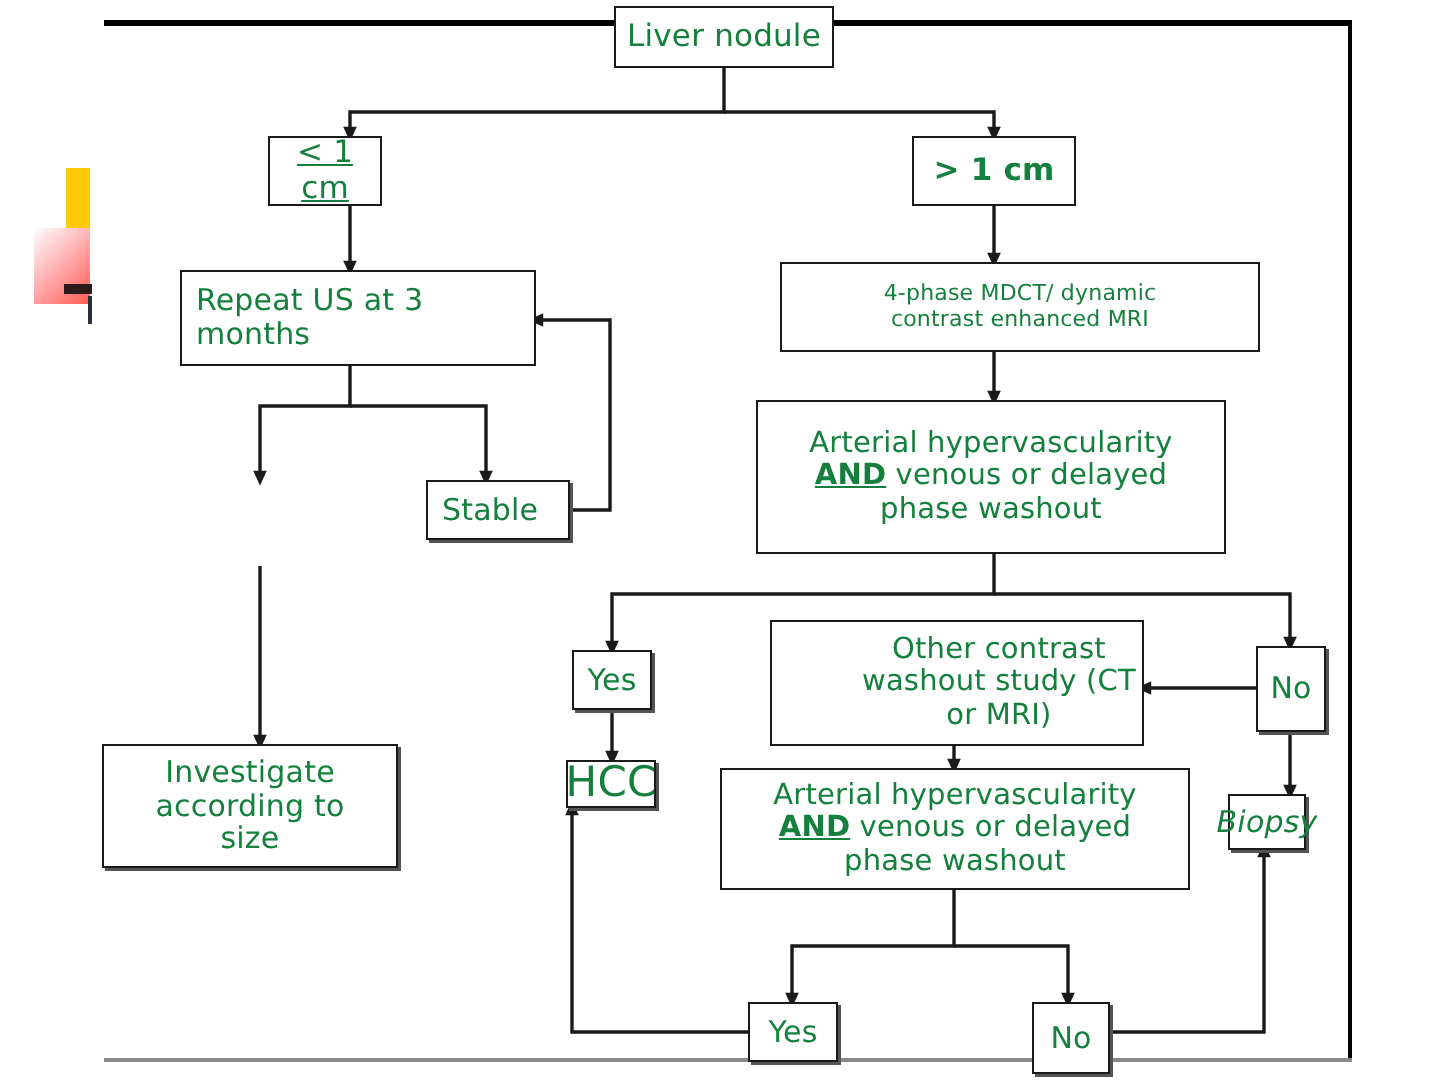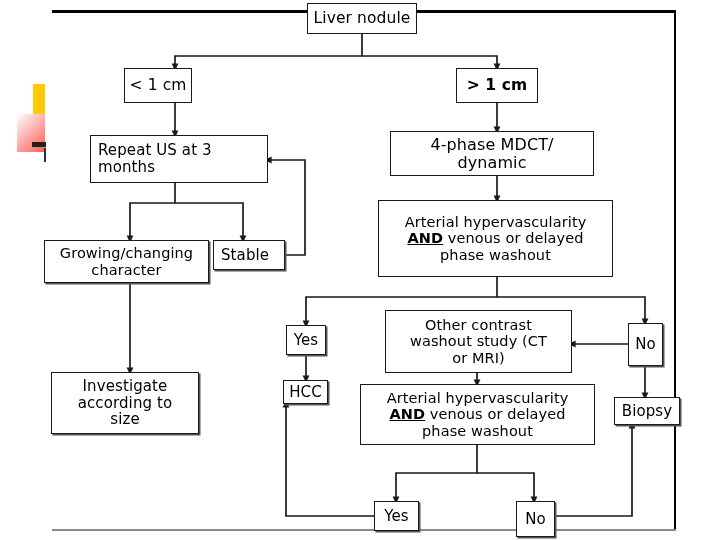--- a/index.html
+++ b/index.html
@@ -68,21 +68,21 @@
   
   .node {
     position: absolute;
     box-sizing: border-box;
     background: #ffffff;
     border: 1.6px solid #1a1a1a;
     display: flex;
     align-items: center;
     justify-content: center;
     text-align: center;
-    color: #000000;
+    color: #15803d;
     line-height: 1.12;
     letter-spacing: 0.1px;
   }
   .node .txt { display: block; padding: 0 3px; }
   .node.left-align {
     justify-content: flex-start;
     text-align: left;
   }
   .node.left-align .txt { padding-left: 7px; }
   .node u { text-decoration: underline; font-weight: bold; }
@@ -143,73 +143,70 @@
       <path d="M374,516 L286,516 L286,404" marker-end="url(#ah)"></path>
 
       <path d="M555,516 L632,516 L632,425" marker-end="url(#ah)"></path>
     </g>
   </svg>
 
   <div class="node" style="left:307px; top:3px; width:110px; height:31px; font-size:15.5px;">
     <span class="txt">Liver nodule</span>
   </div>
 
-  <div class="node" style="left:124px; top:68px; width:68px; height:35px; font-size:15.5px;">
+  <div class="node" style="left:134px; top:68px; width:57px; height:35px; font-size:15.5px;text-decoration:underline;">
     <span class="txt">&lt; 1 cm</span>
   </div>
 
   <div class="node" style="left:456px; top:68px; width:82px; height:35px; font-size:15.5px;font-weight:bold;">
     <span class="txt">&gt; 1 cm</span>
   </div>
 
   <div class="node left-align" style="left:90px; top:135px; width:178px; height:48px; font-size:15px;">
     <span class="txt"><span>Repeat US at 3</span><br><span>months</span></span>
   </div>
 
-  <div class="node" style="left:390px; top:131px; width:204px; height:45px; font-size:16px;">
-    <span class="txt"><span>4-phase MDCT/ dynamic</span><br></span>
+  <div class="node" style="left:390px; top:131px; width:240px; height:45px; font-size:11px;">
+    <span class="txt"><span>4-phase MDCT/ dynamic</span><br><span>contrast enhanced MRI</span></span>
   </div>
 
   <div class="node" style="left:378px; top:200px; width:235px; height:77px; font-size:14.5px;">
     <span class="txt"><span>Arterial hypervascularity</span><br><u>AND</u><span> venous or delayed</span><br><span>phase washout</span></span>
   </div>
 
-  <div class="node n-shadow" style="left:44px; top:240px; width:165px; height:43px; font-size:14.5px;">
-    <span class="txt"><span>Growing/changing</span><br><span>character</span></span>
-  </div>
 
   <div class="node n-shadow left-align" style="left:213px; top:240px; width:72px; height:30px; font-size:15px;">
     <span class="txt">Stable</span>
   </div>
 
   <div class="node n-shadow" style="left:51px; top:372px; width:148px; height:62px; font-size:15px;">
     <span class="txt"><span>Investigate</span><br><span>according to</span><br><span>size</span></span>
   </div>
 
   <div class="node n-shadow" style="left:286px; top:325px; width:40px; height:30px; font-size:15px;">
     <span class="txt">Yes</span>
   </div>
 
   <div class="node n-shadow" style="left:628px; top:323px; width:35px; height:43px; font-size:15px;">
     <span class="txt">No</span>
   </div>
 
-  <div class="node" style="left:385px; top:310px; width:187px; height:63px; font-size:14.5px;">
+  <div class="node" style="left:385px; top:310px; width:187px; height:63px; font-size:14.5px;justify-content:flex-end;">
     <span class="txt"><span>Other contrast</span><br><span>washout study (CT</span><br><span>or MRI)</span></span>
   </div>
 
-  <div class="node n-shadow" style="left:283px; top:380px; width:45px; height:24px; font-size:15px;">
+  <div class="node n-shadow" style="left:283px; top:380px; width:45px; height:24px; font-size:21px;">
     <span class="txt">HCC</span>
   </div>
 
   <div class="node" style="left:360px; top:384px; width:235px; height:61px; font-size:14.5px;">
     <span class="txt"><span>Arterial hypervascularity</span><br><u>AND</u><span> venous or delayed</span><br><span>phase washout</span></span>
   </div>
 
-  <div class="node n-shadow" style="left:614px; top:397px; width:66px; height:28px; font-size:15px;">
+  <div class="node n-shadow" style="left:614px; top:397px; width:39px; height:28px; font-size:15px;font-style:italic;">
     <span class="txt">Biopsy</span>
   </div>
 
   <div class="node n-shadow" style="left:374px; top:501px; width:45px; height:30px; font-size:15px;">
     <span class="txt">Yes</span>
   </div>
 
   <div class="node n-shadow" style="left:516px; top:501px; width:39px; height:36px; font-size:15px;">
     <span class="txt">No</span>
   </div>

